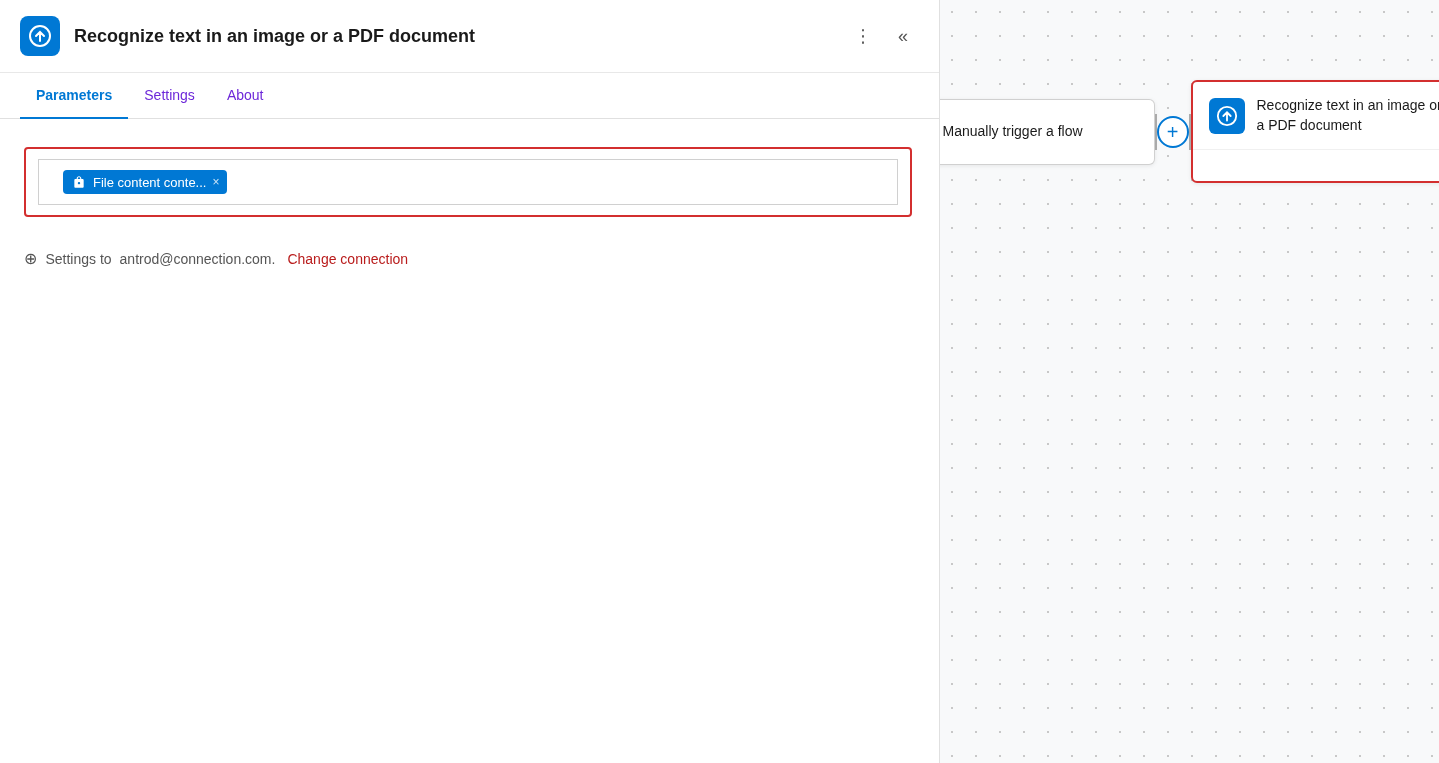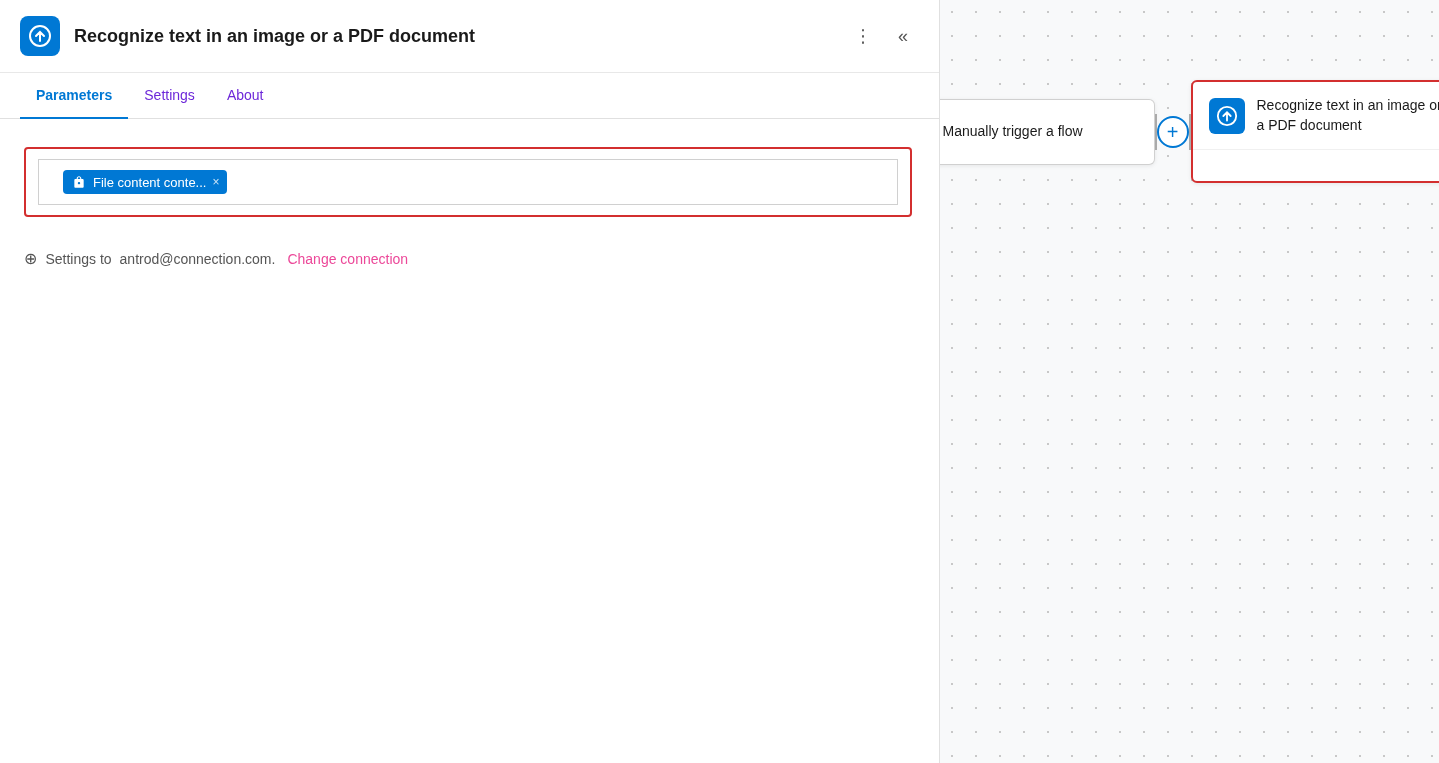--- a/index.html
+++ b/index.html
@@ -183,21 +183,21 @@
       font-size: 14px;
       margin-top: 32px;
     }
 
     .connection-row .link-icon {
       color: #555;
       font-size: 16px;
     }
 
     .change-link {
-      color: #ec4899;
+      color: #b91c1c;
       cursor: pointer;
       text-decoration: none;
       font-size: 14px;
       margin-left: 4px;
     }
 
     
     .right-panel {
       flex: 1;
       background-color: #f8f9fa;

